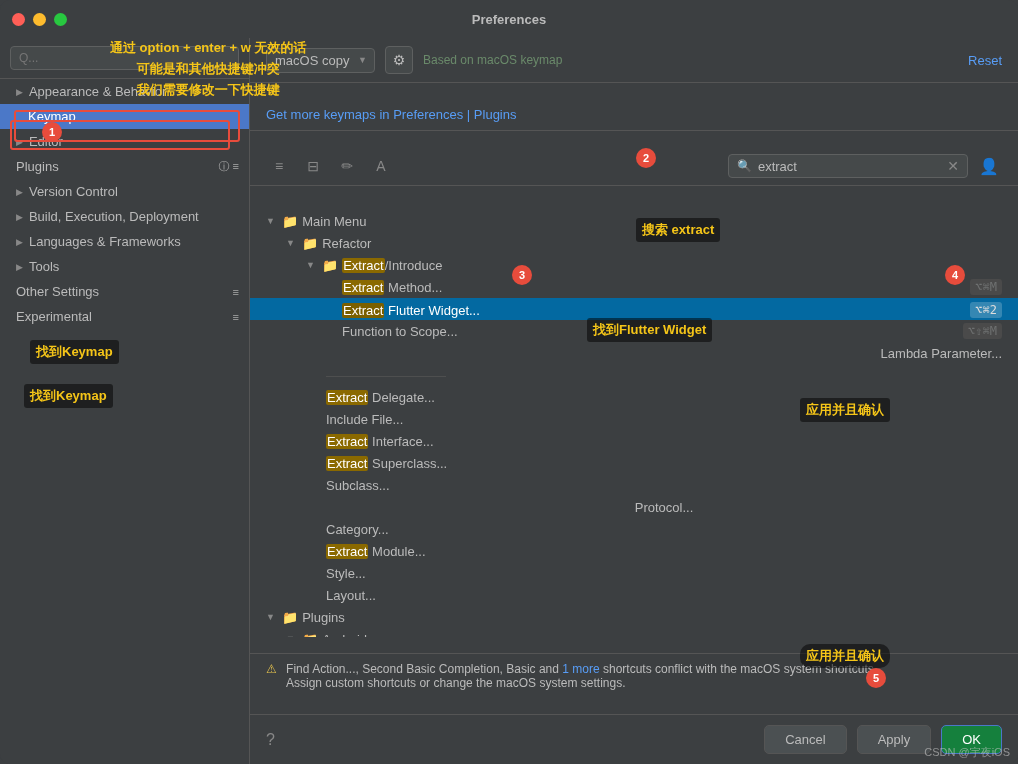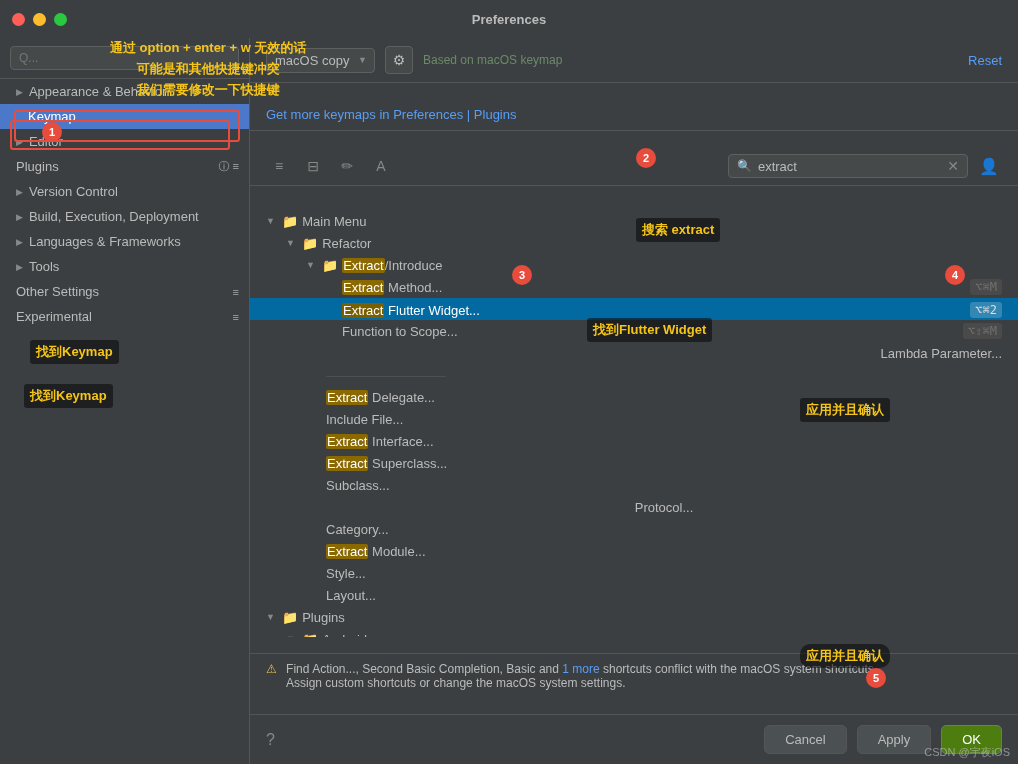--- a/index.html
+++ b/index.html
@@ -362,21 +362,21 @@
       padding: 6px 20px;
       border-radius: 5px;
       font-size: 13px;
       cursor: pointer;
       border: 1px solid #555;
       color: #bbbbbb;
       background: #4b5052;
     }
 
     .btn-primary {
-      background: #4d7c0f;
+      background: #15803d;
       color: white;
       border-color: #4b78c8;
     }
 
     
     .tree-area::-webkit-scrollbar { width: 8px; }
     .tree-area::-webkit-scrollbar-track { background: #3c3f41; }
     .tree-area::-webkit-scrollbar-thumb { background: #5a5f61; border-radius: 4px; }
 
     .sidebar::-webkit-scrollbar { width: 6px; }

